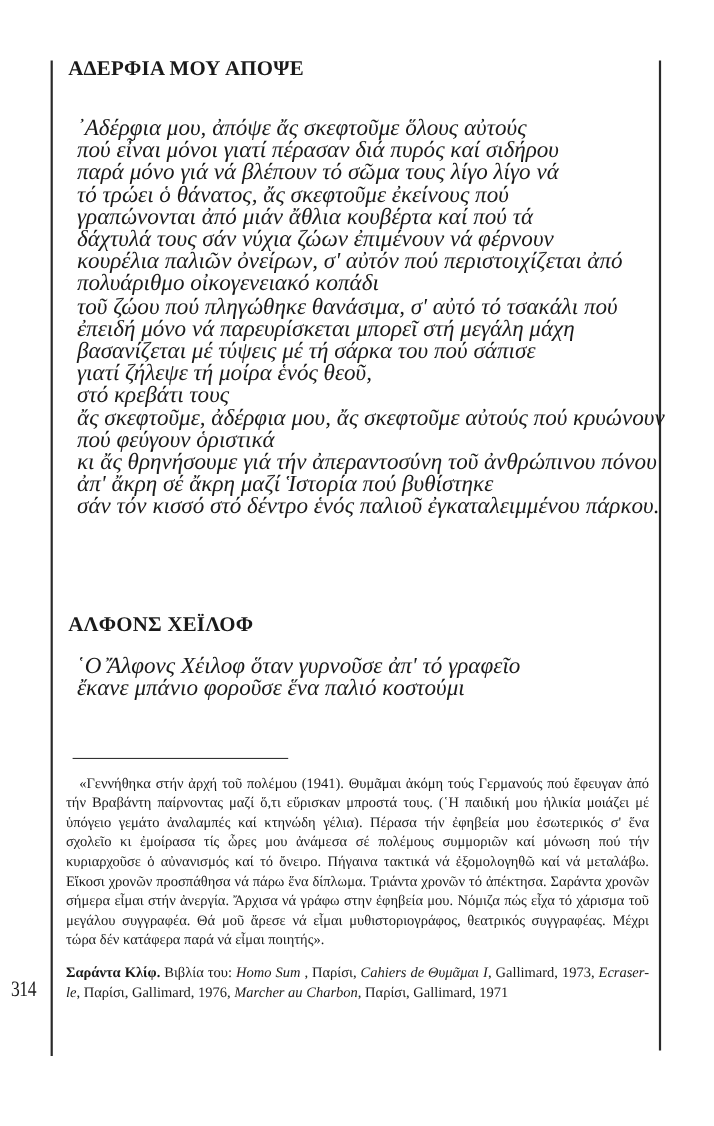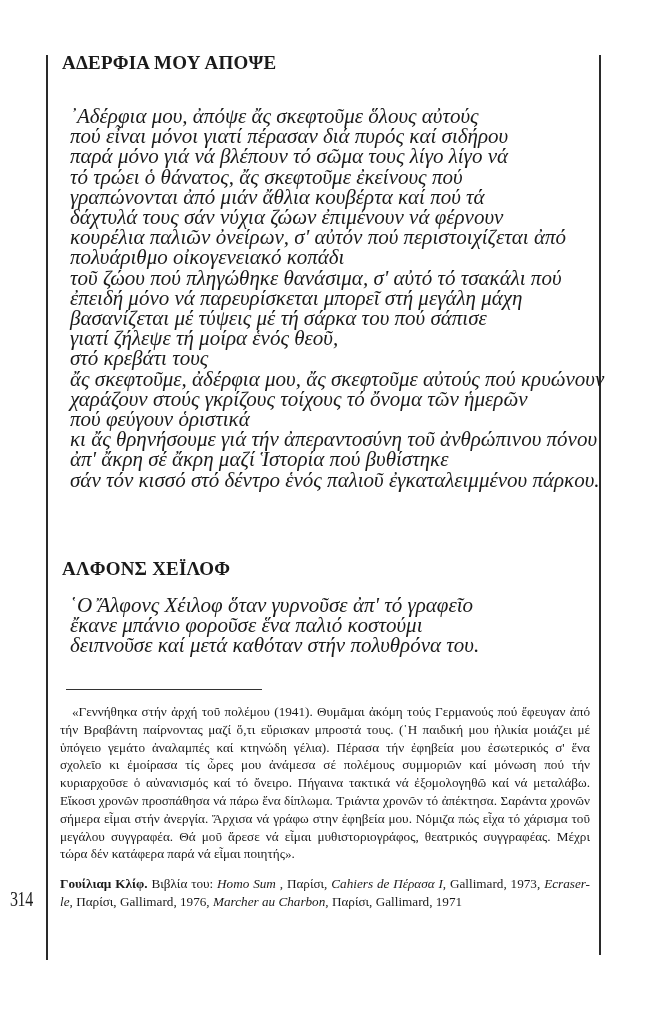--- a/index.html
+++ b/index.html
@@ -50,33 +50,31 @@
       <span class="line">γραπώνονται ἀπό μιάν ἄθλια κουβέρτα καί πού τά</span>
       <span class="line">δάχτυλά τους σάν νύχια ζώων ἐπιμένουν νά φέρνουν</span>
       <span class="line">κουρέλια παλιῶν ὀνείρων, σ' αὐτόν πού περιστοιχίζεται ἀπό</span>
       <span class="line">πολυάριθμο οἰκογενειακό κοπάδι</span>
       <span class="line">τοῦ ζώου πού πληγώθηκε θανάσιμα, σ' αὐτό τό τσακάλι πού</span>
       <span class="line">ἐπειδή μόνο νά παρευρίσκεται μπορεῖ στή μεγάλη μάχη</span>
       <span class="line">βασανίζεται μέ τύψεις μέ τή σάρκα του πού σάπισε</span>
       <span class="line">γιατί ζήλεψε τή μοίρα ἑνός θεοῦ,</span>
       <span class="line">στό κρεβάτι τους</span>
       <span class="line">ἄς σκεφτοῦμε, ἀδέρφια μου, ἄς σκεφτοῦμε αὐτούς πού κρυώνουν</span>
-      <span class="line">χαράζουν στούς γκρίζους τοίχους τό ὄνομα τῶν ἡμερῶν</span>
       <span class="line">πού φεύγουν ὁριστικά</span>
       <span class="line">κι ἄς θρηνήσουμε γιά τήν ἀπεραντοσύνη τοῦ ἀνθρώπινου πόνου</span>
       <span class="line">ἀπ' ἄκρη σέ ἄκρη μαζί Ἱστορία πού βυθίστηκε</span>
       <span class="line">σάν τόν κισσό στό δέντρο ἑνός παλιοῦ ἐγκαταλειμμένου πάρκου.</span>
     </div>
 
   <h2 class="heading heading2">ΑΛΦΟΝΣ ΧΕΪΛΟΦ</h2>
   <div class="poem poem2" id="poem2">
       <span class="line">῾Ο Ἄλφονς Χέιλοφ ὅταν γυρνοῦσε ἀπ' τό γραφεῖο</span>
       <span class="line">ἔκανε μπάνιο φοροῦσε ἕνα παλιό κοστούμι</span>
-      <span class="line">δειπνοῦσε καί μετά καθόταν στήν πολυθρόνα του.</span>
     </div>
 </div>
 
 <div class="fn-rule"></div>
 
 <div class="footnote">
   <p>«Γεννήθηκα στήν ἀρχή τοῦ πολέμου (1941). Θυμᾶμαι ἀκόμη τούς Γερμανούς πού ἔφευγαν ἀπό τήν Βραβάντη παίρνοντας μαζί ὅ,τι εὕρισκαν μπροστά τους. (῾Η παιδική μου ἡλικία μοιάζει μέ ὑπόγειο γεμάτο ἀναλαμπές καί κτηνώδη γέλια). Πέρασα τήν ἐφηβεία μου ἐσωτερικός σ' ἕνα σχολεῖο κι ἐμοίρασα τίς ὧρες μου ἀνάμεσα σέ πολέμους συμμοριῶν καί μόνωση πού τήν κυριαρχοῦσε ὁ αὐνανισμός καί τό ὄνειρο. Πήγαινα τακτικά νά ἐξομολογηθῶ καί νά μεταλάβω. Εἴκοσι χρονῶν προσπάθησα νά πάρω ἕνα δίπλωμα. Τριάντα χρονῶν τό ἀπέκτησα. Σαράντα χρονῶν σήμερα εἶμαι στήν ἀνεργία. Ἄρχισα νά γράφω στην ἐφηβεία μου. Νόμιζα πώς εἶχα τό χάρισμα τοῦ μεγάλου συγγραφέα. Θά μοῦ ἄρεσε νά εἶμαι μυθιστοριογράφος, θεατρικός συγγραφέας. Μέχρι τώρα δέν κατάφερα παρά νά εἶμαι ποιητής».</p>
-  <p class="bio"><b>Γουίλιαμ Κλίφ.</b><span> Βιβλία του: </span><i>Homo Sum</i><span> , Παρίσι, </span><i>Cahiers de Πέρασα I</i><span>, Gallimard, 1973, </span><i>Ecraser-le</i><span>, Παρίσι, Gallimard, 1976, </span><i>Marcher au Charbon</i><span>, Παρίσι, Gallimard, 1971</span></p>
+  <p class="bio"><b>Σαράντα Κλίφ.</b><span> Βιβλία του: </span><i>Homo Sum</i><span> , Παρίσι, </span><i>Cahiers de Θυμᾶμαι I</i><span>, Gallimard, 1973, </span><i>Ecraser-le</i><span>, Παρίσι, Gallimard, 1976, </span><i>Marcher au Charbon</i><span>, Παρίσι, Gallimard, 1971</span></p>
 </div>
 
 </body></html>

